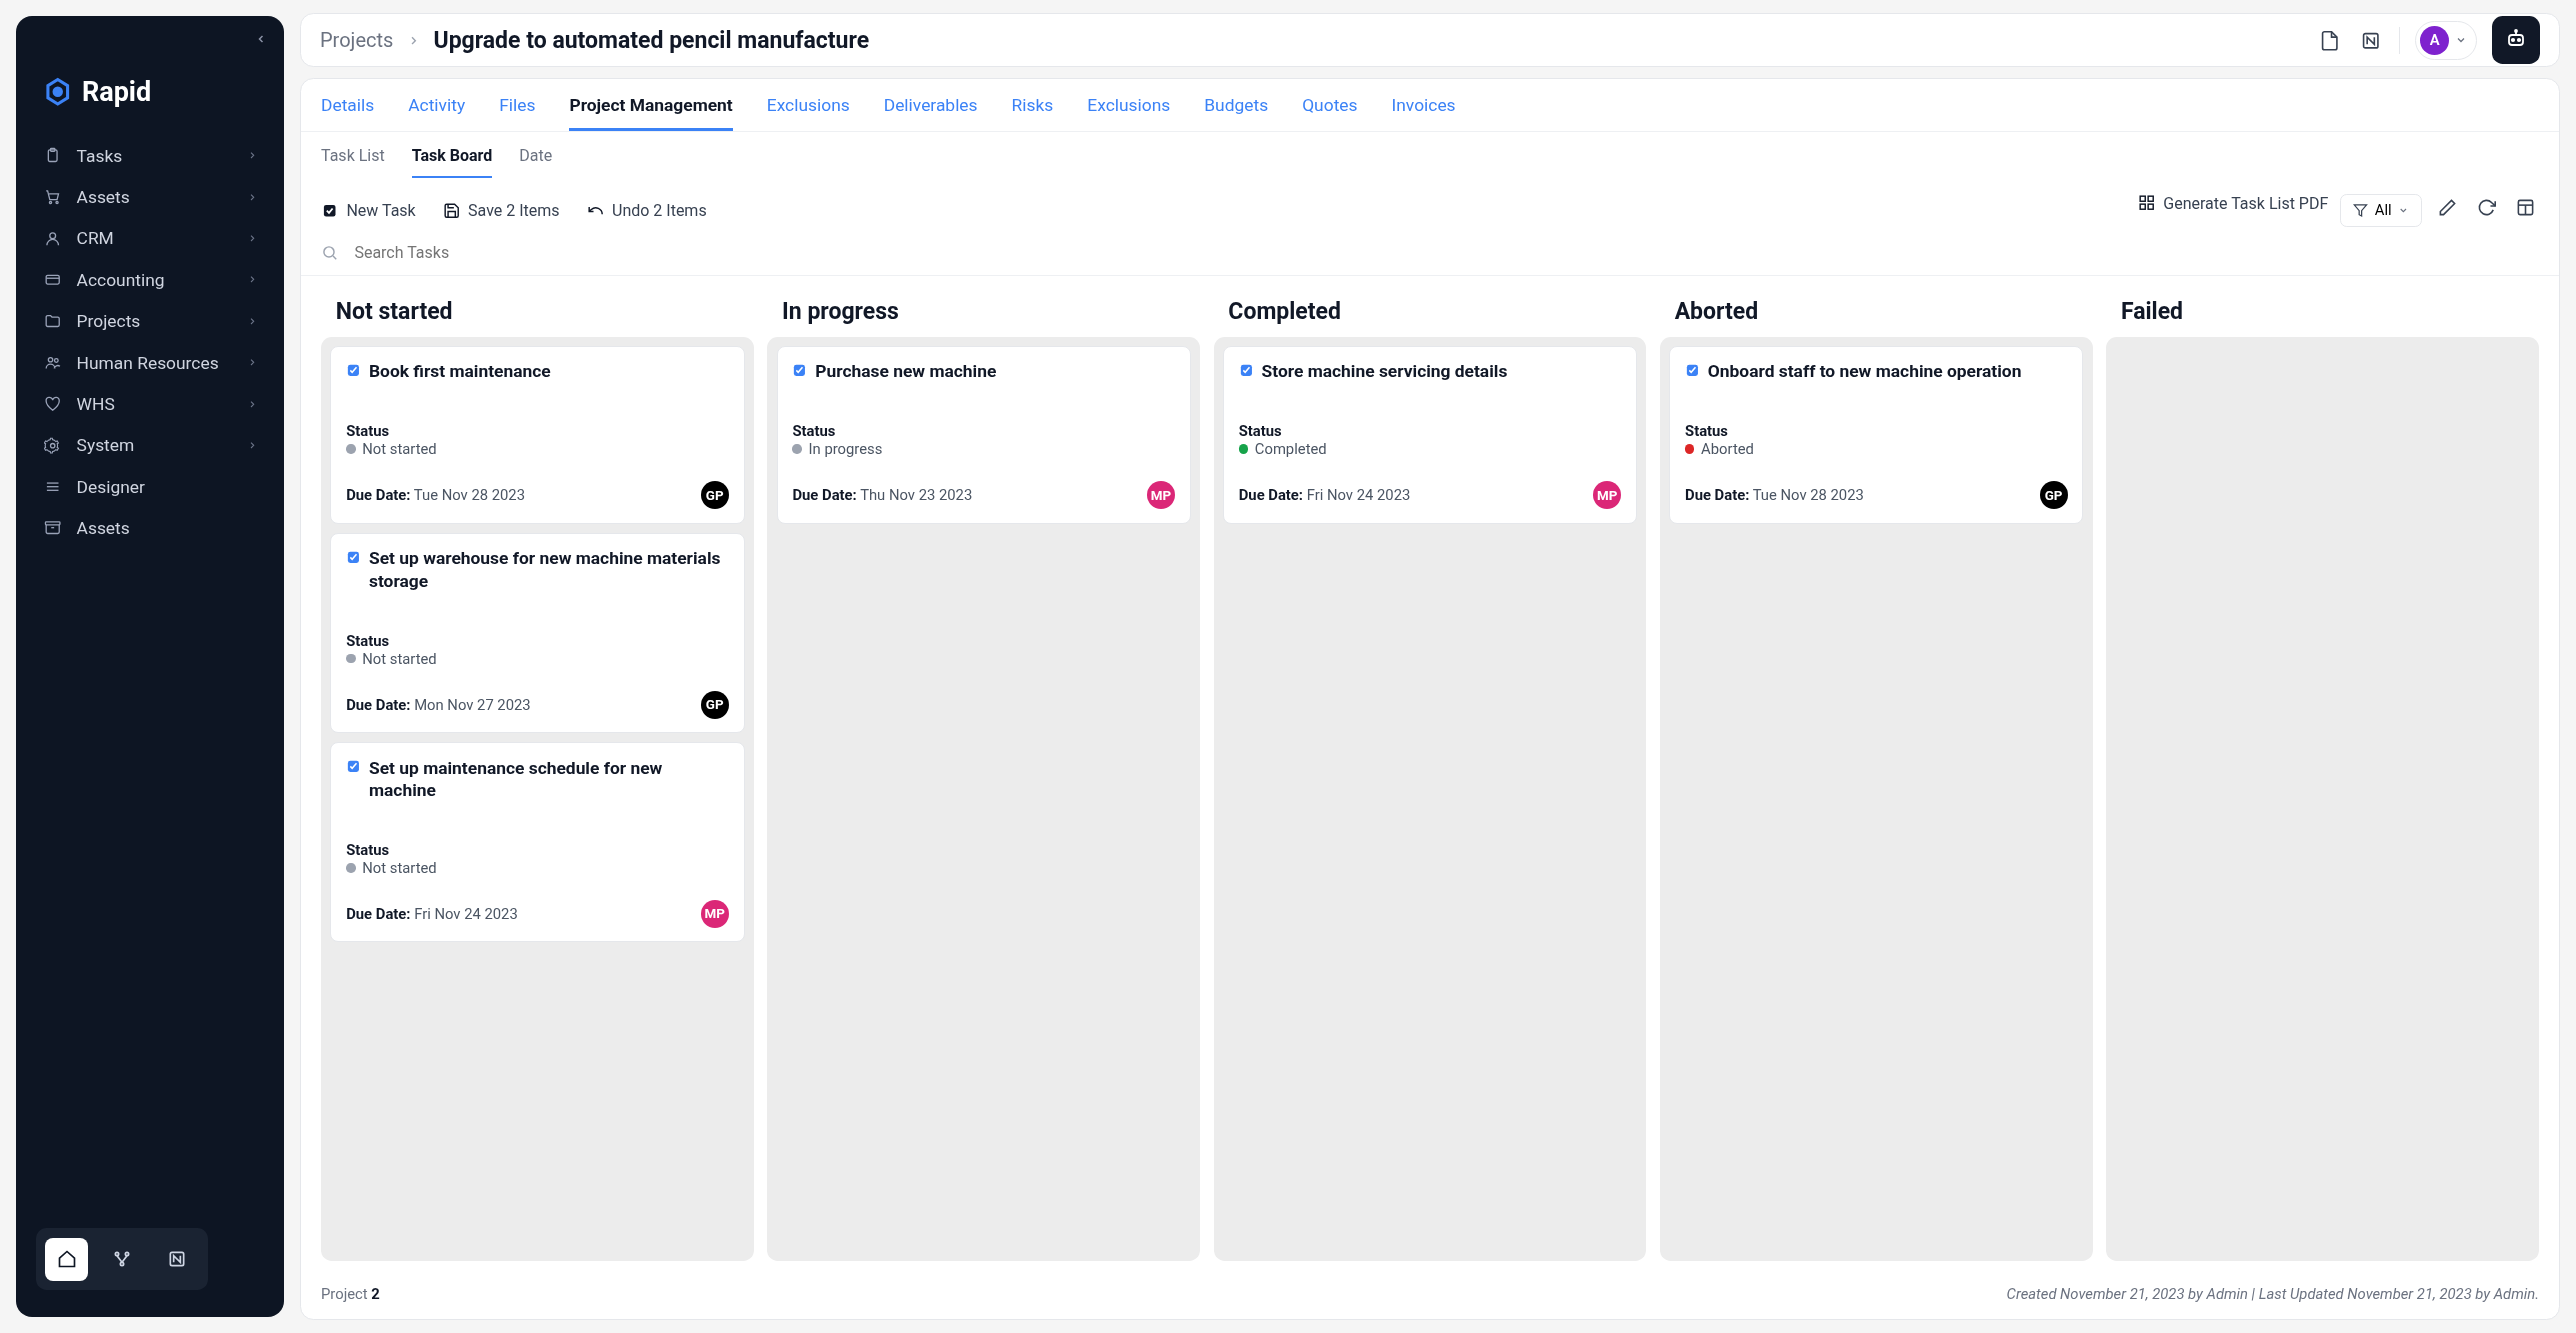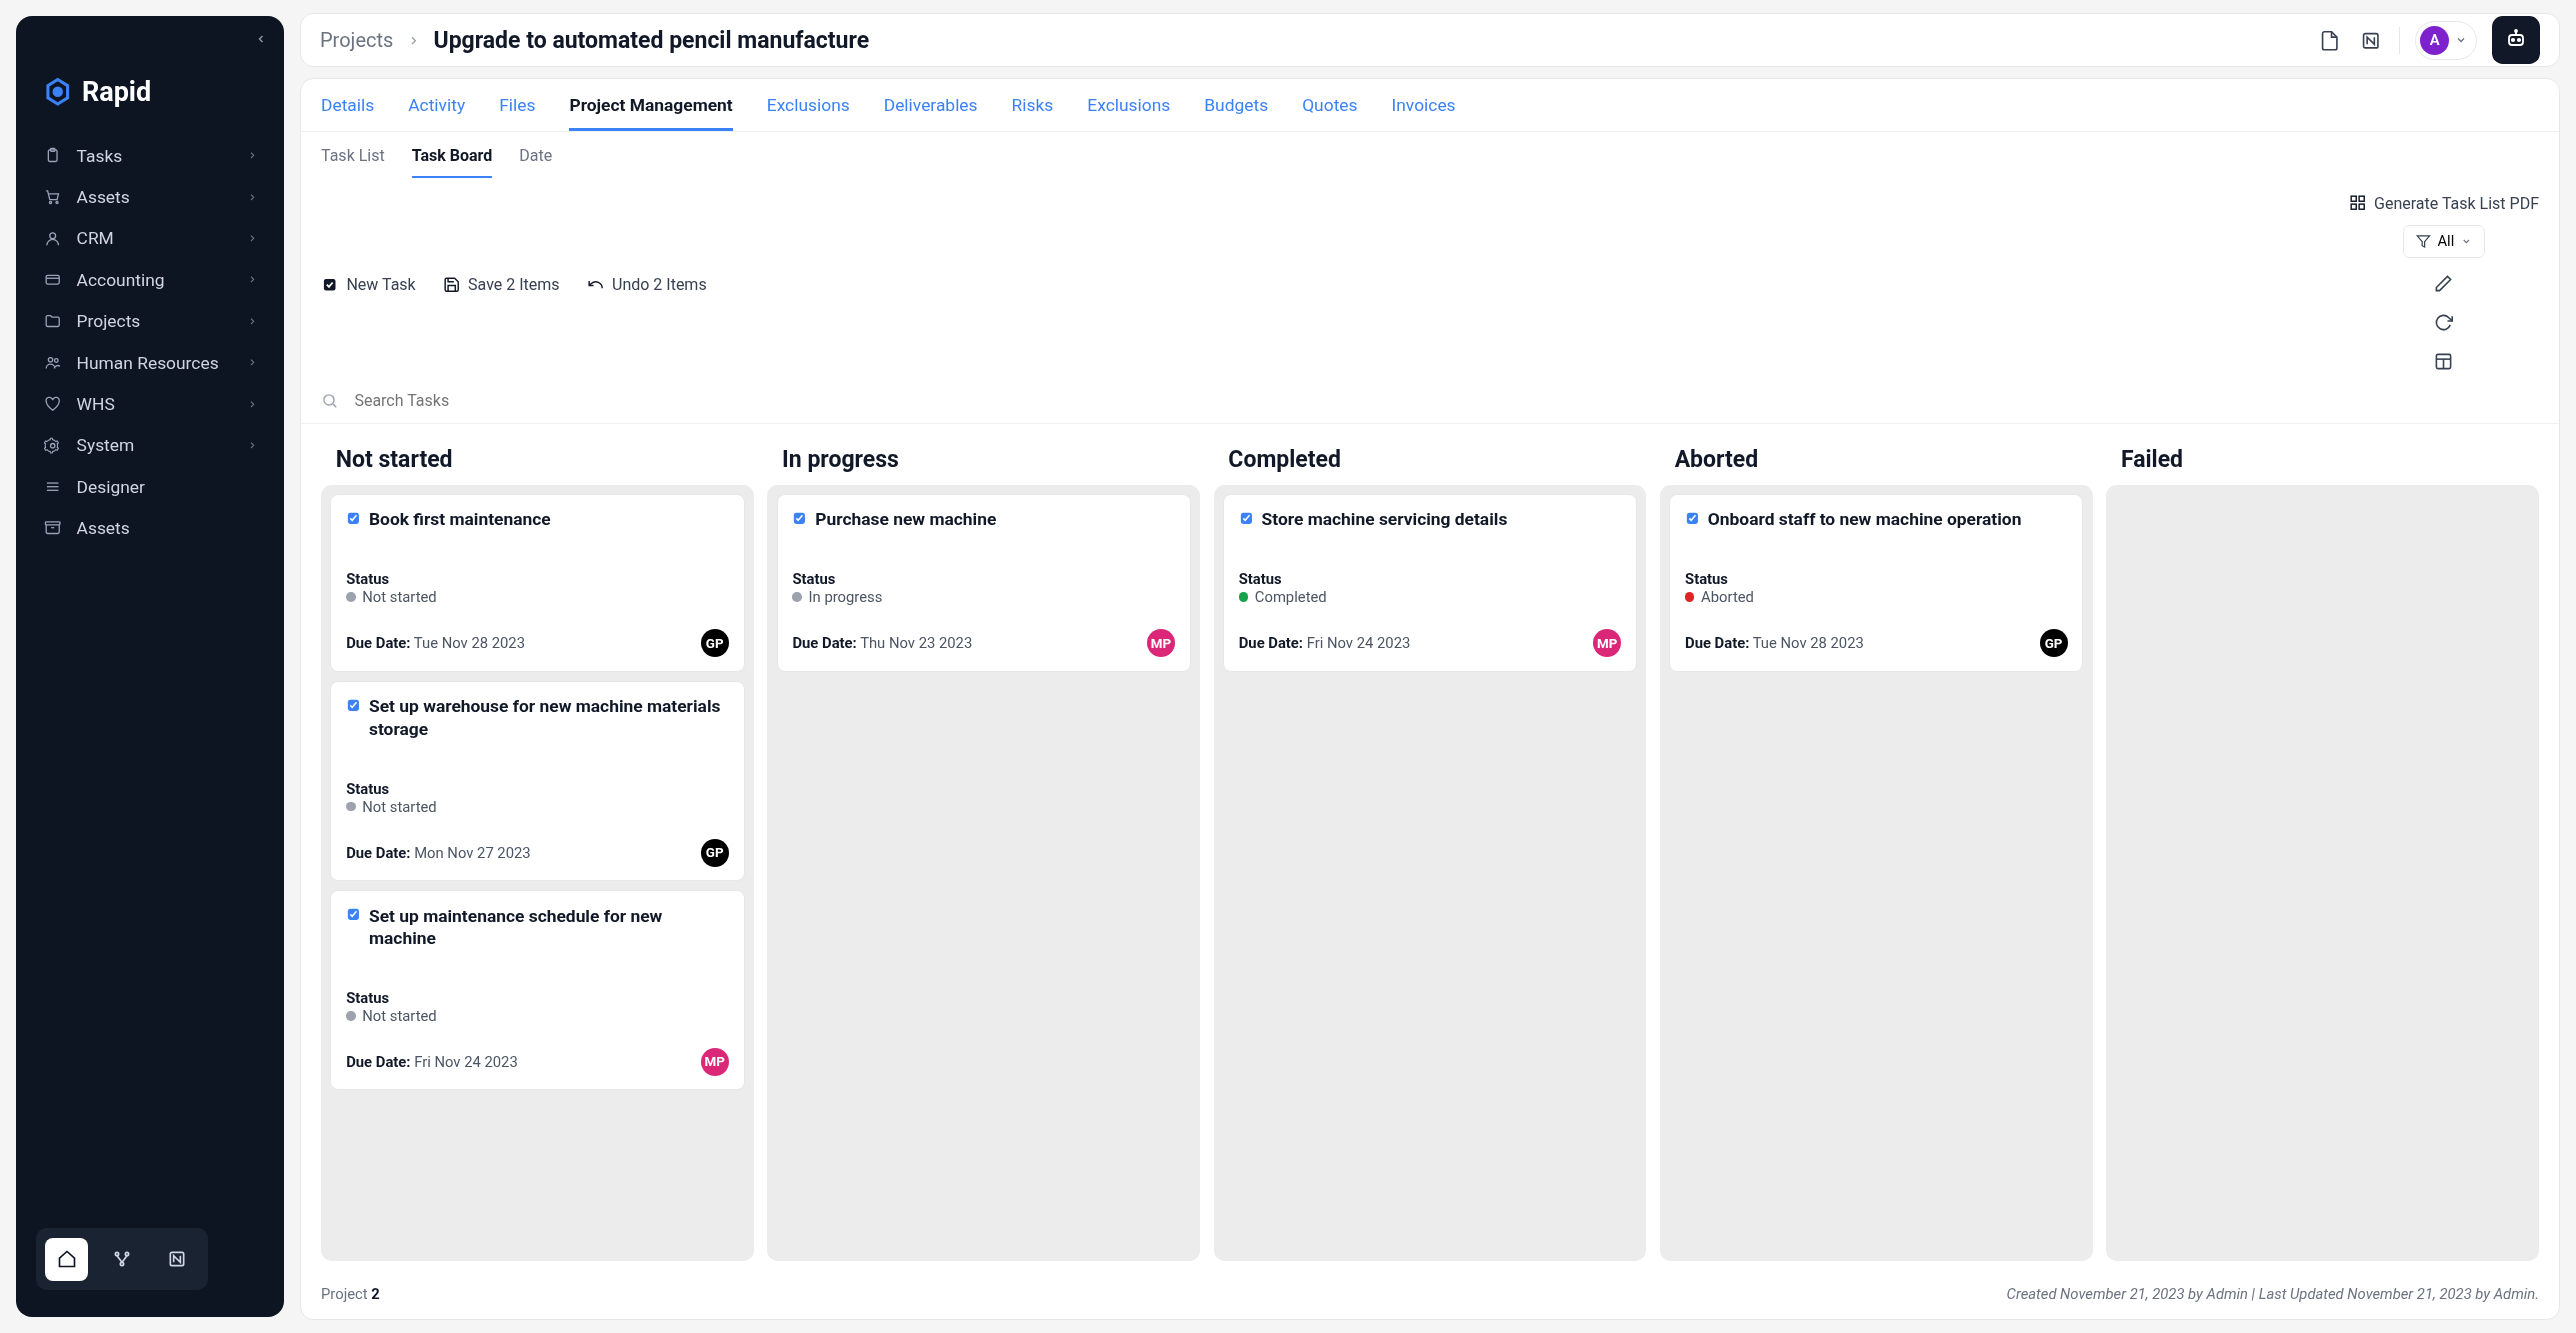--- a/index.html
+++ b/index.html
@@ -155,21 +155,21 @@
   .toolbar {
     display:flex;
     align-items:center;
     gap: 27px;
     padding: 16px 20px;
   }
   .tool-btn {
     display:flex; align-items:center; gap:8px;
     font-size: 16px; color:#374151; cursor:pointer;
   }
-  .toolbar-right { margin-left:auto; display:flex; align-items:center; gap:12px;flex-direction:column; }
+  .toolbar-right { margin-left:auto; display:flex; align-items:flex-start; gap:12px; }
   .filter-chip {
     display:flex; align-items:center; gap:6.7px;
     border:0.7px solid #e5e7eb; border-radius:6.7px; padding:6.7px 12px;
     font-size:14.8px; cursor:pointer;
   }
   .icon-btn { width:27px; height:27px; display:flex; align-items:center; justify-content:center; color:#374151; cursor:pointer; }
 
   .searchbar {
     display:flex; align-items:center; gap:16px;
     padding: 0 20px 13.4px 20px;

